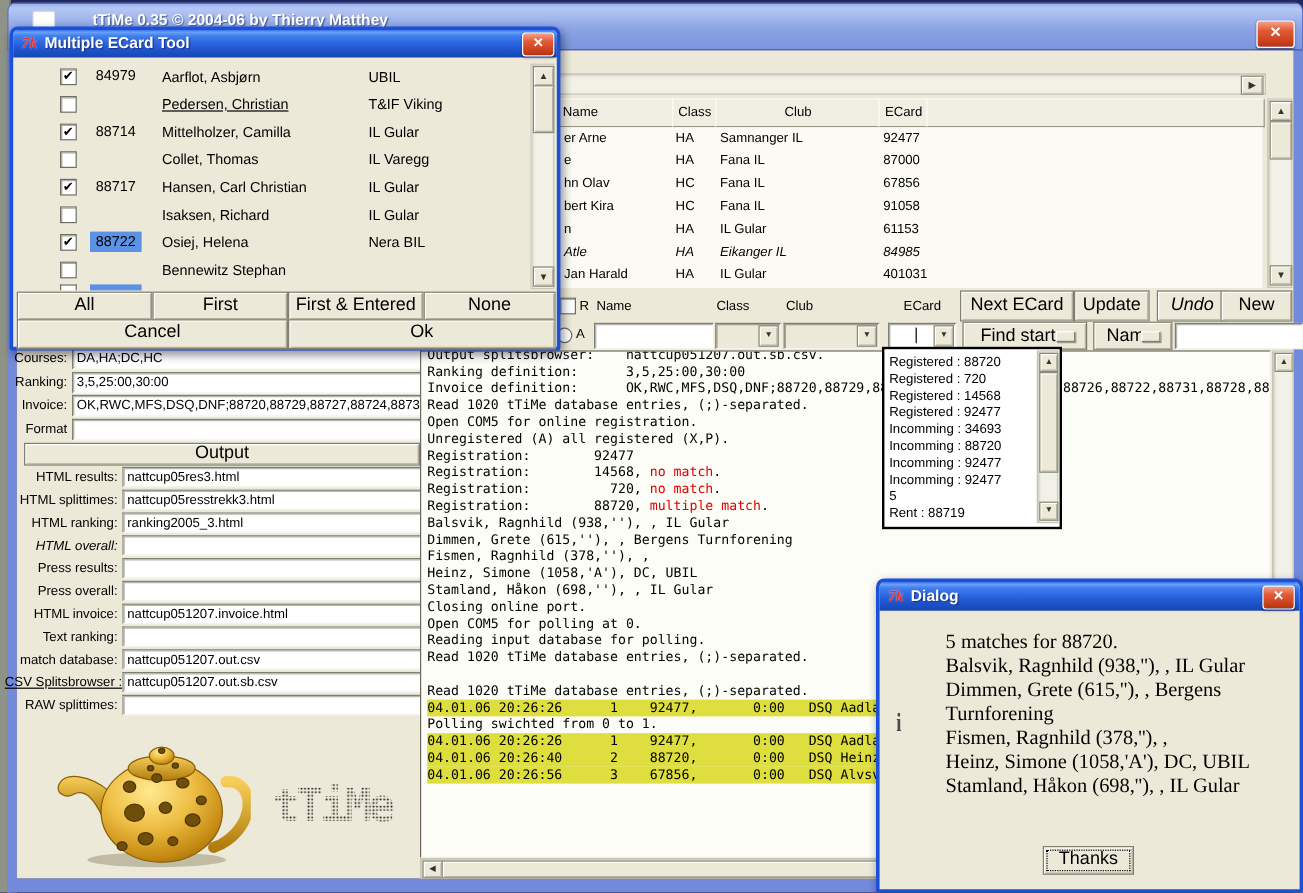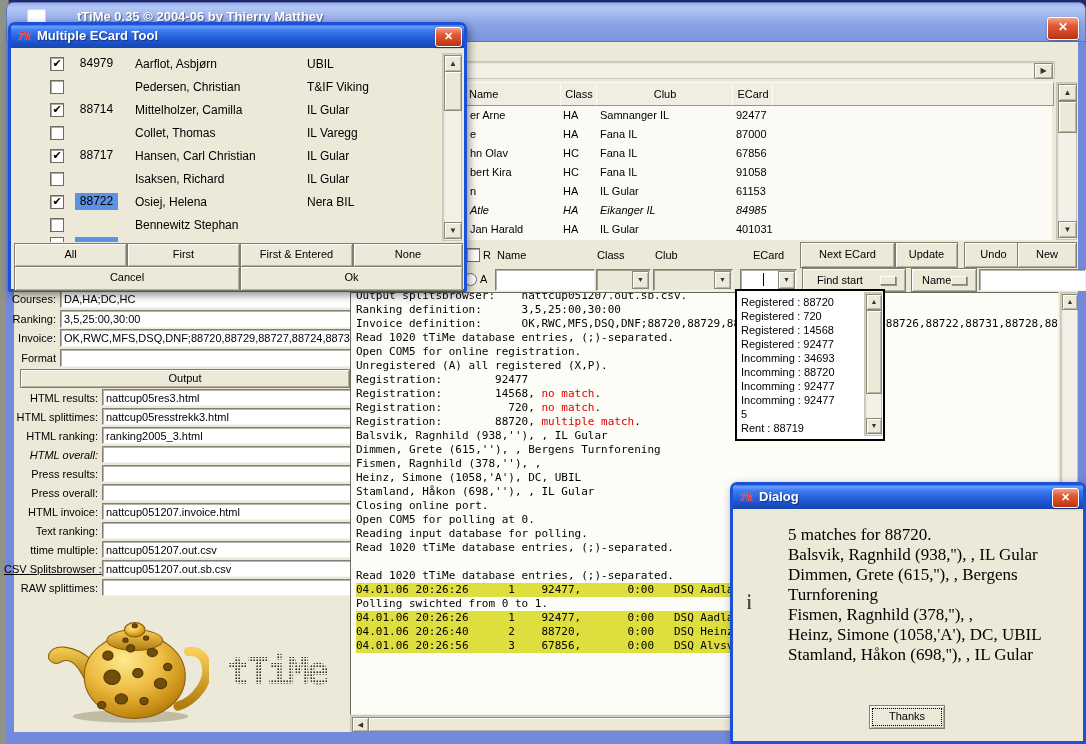--- a/index.html
+++ b/index.html
@@ -7,21 +7,21 @@
           font-family:"Liberation Sans",sans-serif;font-size:11px;color:#000;
           background:#23285f;}
   .abs{position:absolute;}
 
   
   .face{background:#ECE9D8;}
   .raised{background:#ECE9D8;border:1px solid #8A897B;
           box-shadow:inset 1px 1px 0 #FFFFFF, inset -1px -1px 0 #B8B5A4;}
   .btn{background:#ECE9D8;border:1px solid #7F7E71;text-align:center;
        box-shadow:inset 1px 1px 0 #FFFFFF, inset -1px -1px 0 #B3B09E;
-       font-size:11px;line-height:20px;cursor:default;white-space:nowrap;overflow:hidden;}
+       font-size:15px;line-height:20px;cursor:default;white-space:nowrap;overflow:hidden;}
   .sunken{background:#FFFFFF;border:1px solid;border-color:#807F73 #F4F3EC #F4F3EC #807F73;
           box-shadow:inset 1px 1px 0 rgba(70,70,55,.45);}
   .entry{position:absolute;background:#fff;border:1px solid;border-color:#807F73 #F4F3EC #F4F3EC #807F73;
          box-shadow:inset 1px 1px 0 rgba(70,70,55,.4);font:11px "Liberation Sans",sans-serif;
          padding:0 0 0 3px;margin:0;outline:none;white-space:nowrap;overflow:hidden;}
   .trough{background:#F2F1E8;border:1px solid #C9C6B4;box-shadow:inset 1px 1px 2px rgba(120,118,100,.35);}
   .thumb{background:#ECE9D8;border:1px solid #8A897B;box-shadow:inset 1px 1px 0 #fff, inset -1px -1px 0 #B8B5A4;}
   .tri{font-size:8px;line-height:14px;color:#33322c;text-align:center;}
   .cb{position:absolute;width:12px;height:12px;background:#fff;border:1px solid #6E6D62;
       box-shadow:inset 1px 1px 0 rgba(90,90,75,.5);text-align:center;}
@@ -155,21 +155,21 @@
 
   <div class="cb" style="left:466px;top:248px;"></div>
   <div class="lbl" style="left:483px;top:249px;">R</div>
   <div class="lbl" style="left:497px;top:249px;">Name</div>
   <div class="lbl" style="left:597px;top:249px;">Class</div>
   <div class="lbl" style="left:655px;top:249px;">Club</div>
   <div class="lbl" style="left:753px;top:249px;">ECard</div>
 
   <div class="abs btn" style="left:800px;top:242px;width:93px;height:24px;line-height:22px;">Next ECard</div>
   <div class="abs btn" style="left:895px;top:242px;width:61px;height:24px;line-height:22px;">Update</div>
-  <div class="abs btn" style="left:964px;top:242px;width:57px;height:24px;line-height:22px;">Undo</div>
+  <div class="abs btn" style="left:964px;top:242px;width:57px;height:24px;line-height:22px;font-style:italic;">Undo</div>
   <div class="abs btn" style="left:1017px;top:242px;width:58px;height:24px;line-height:22px;">New</div>
 
   <div class="radio" style="left:464px;top:273px;"></div>
   <div class="lbl" style="left:480px;top:273px;">A</div>
   <input class="entry" readonly="" style="left: 495px; top: 269px; width: 95px; height: 20px;" value="">
   <div class="abs sunken" style="left:596px;top:269px;width:55px;height:22px;box-sizing:border-box;background:#ECE9D8;">
     <div class="abs raised tri" style="right:1px;top:1px;width:15px;height:16px;line-height:16px;font-size:7px;">▼</div>
   </div>
   <div class="abs sunken" style="left:653px;top:269px;width:80px;height:22px;box-sizing:border-box;background:#ECE9D8;">
     <div class="abs raised tri" style="right:1px;top:1px;width:15px;height:16px;line-height:16px;font-size:7px;">▼</div>
@@ -209,21 +209,21 @@
       <div class="lbl" style="left: 0px; top: 60px; width: 94px; text-align: right; font-style: italic;">HTML overall:</div>
       <input class="entry" readonly="" style="left: 98px; top: 57px; width: 246px; height: 15px;">
       <div class="lbl" style="left: 0px; top: 79px; width: 94px; text-align: right;">Press results:</div>
       <input class="entry" readonly="" style="left: 98px; top: 76px; width: 246px; height: 15px;">
       <div class="lbl" style="left: 0px; top: 98px; width: 94px; text-align: right;">Press overall:</div>
       <input class="entry" readonly="" style="left: 98px; top: 95px; width: 246px; height: 15px;">
       <div class="lbl" style="left: 0px; top: 117px; width: 94px; text-align: right;">HTML invoice:</div>
       <input class="entry" readonly="" value="nattcup051207.invoice.html" style="left: 98px; top: 114px; width: 246px; height: 15px;">
       <div class="lbl" style="left: 0px; top: 136px; width: 94px; text-align: right;">Text ranking:</div>
       <input class="entry" readonly="" style="left: 98px; top: 133px; width: 246px; height: 15px;">
-      <div class="lbl" style="left: 0px; top: 155px; width: 94px; text-align: right;">ttime multiple:</div>
+      <div class="lbl" style="left: 0px; top: 155px; width: 94px; text-align: right;">match database:</div>
       <input class="entry" readonly="" value="nattcup051207.out.csv" style="left: 98px; top: 152px; width: 246px; height: 15px;">
       <div class="lbl" style="left: 0px; top: 174px; width: 94px; text-align: right; text-decoration: underline;">CSV Splitsbrowser :</div>
       <input class="entry" readonly="" value="nattcup051207.out.sb.csv" style="left: 98px; top: 171px; width: 246px; height: 15px;">
       <div class="lbl" style="left: 0px; top: 193px; width: 94px; text-align: right;">RAW splittimes:</div>
       <input class="entry" readonly="" style="left: 98px; top: 190px; width: 246px; height: 15px;">
     </div>
 
   <svg class="abs" style="left:44px;top:612px;" width="165" height="112" viewBox="0 0 160 108">
     <defs>
       <radialGradient id="gpot" cx="40%" cy="30%" r="80%">
@@ -337,21 +337,21 @@
     <div id="ecard-rows" class="abs" style="left:0;top:26px;width:428px;height:190px;overflow:hidden;">
         <div class="erow" style="top: 2px;">
           <div class="cb checked" style="left: 39px; top: 4px;"><span>✔</span></div>
           <div class="enum">84979</div>
           <div class="txt" style="left: 124px;">Aarflot, Asbjørn</div>
           <div class="txt" style="left: 296px;">UBIL</div>
         </div>
         <div class="erow" style="top: 25px;">
           <div class="cb" style="left: 39px; top: 4px;"></div>
           <div class="enum"></div>
-          <div class="txt" style="left: 124px;">Pedersen, Christian</div>
+          <div class="txt" style="left: 124px; text-decoration: underline;">Pedersen, Christian</div>
           <div class="txt" style="left: 296px;">T&amp;IF Viking</div>
         </div>
         <div class="erow" style="top: 48px;">
           <div class="cb checked" style="left: 39px; top: 4px;"><span>✔</span></div>
           <div class="enum">88714</div>
           <div class="txt" style="left: 124px;">Mittelholzer, Camilla</div>
           <div class="txt" style="left: 296px;">IL Gular</div>
         </div>
         <div class="erow" style="top: 71px;">
           <div class="cb" style="left: 39px; top: 4px;"></div>

